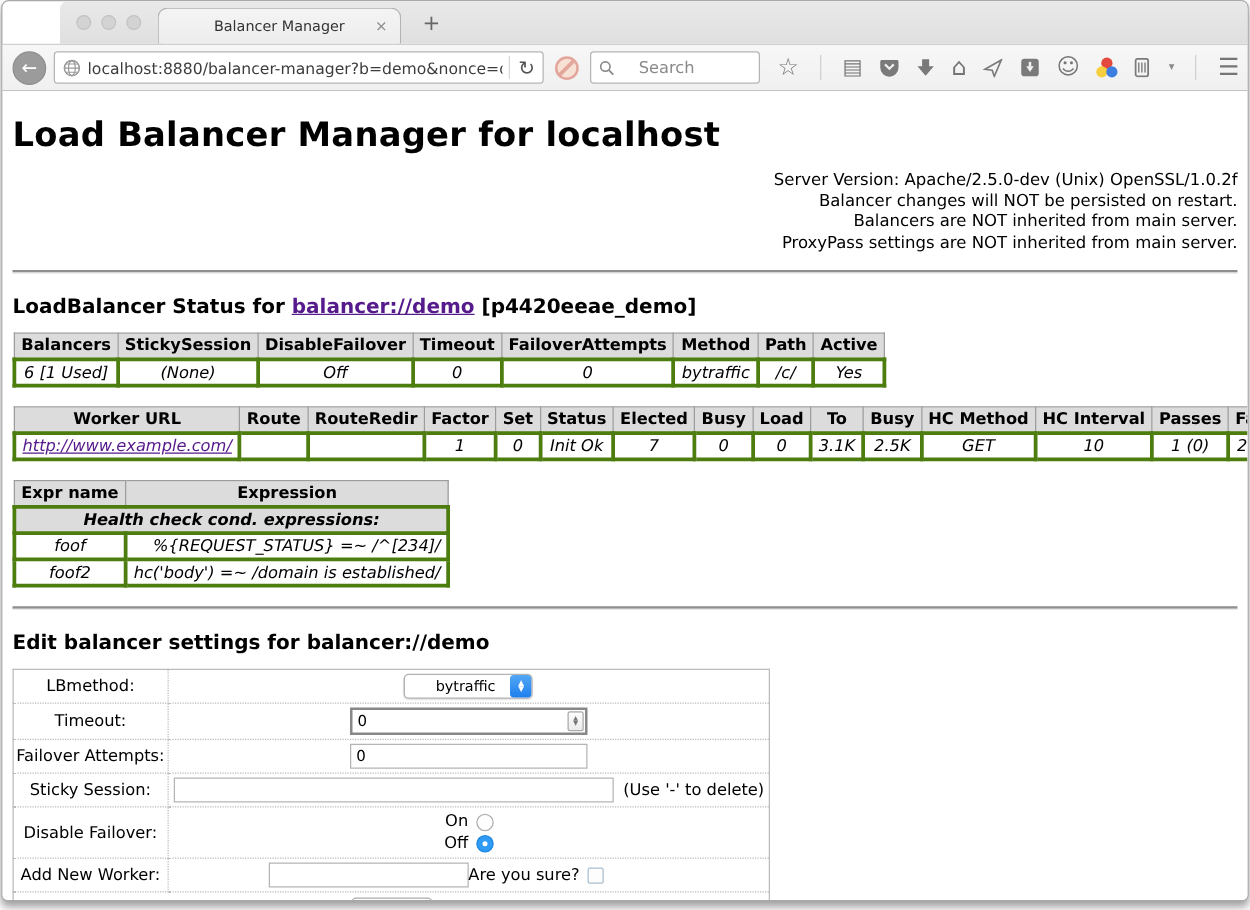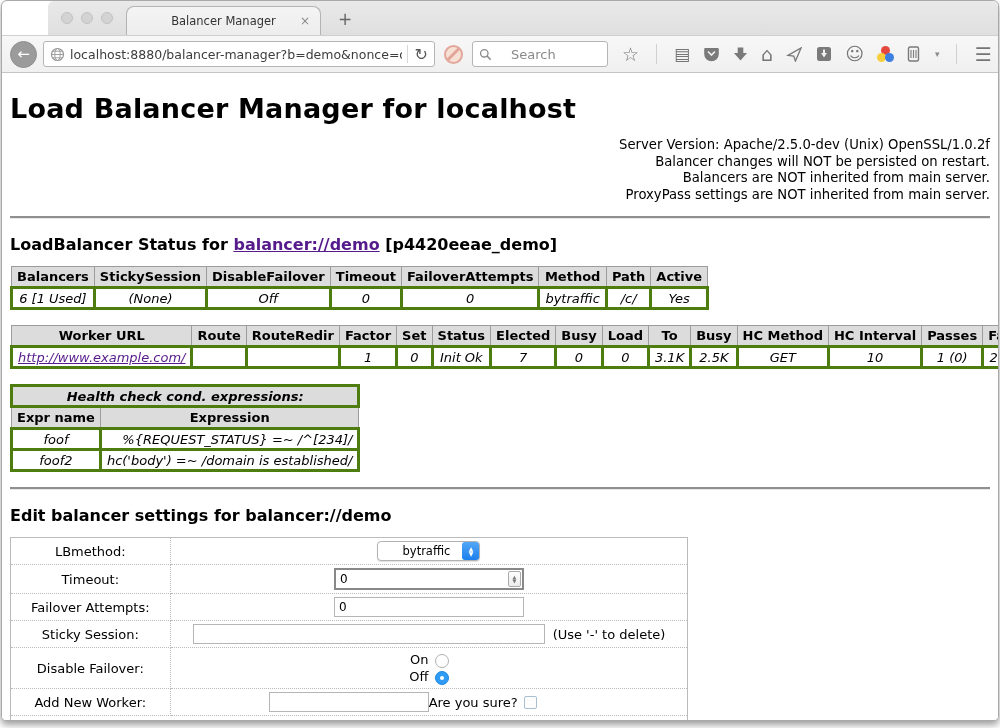--- a/index.html
+++ b/index.html
@@ -76,21 +76,21 @@
   a.cellink{ color:#551a8b; text-decoration:underline; }
 
   table.dt{ border-collapse:collapse; font-size:13px; margin-bottom:15px; }
   table.dt th{ background:#dcdcdc; border:1px solid #9c9c9c; padding:2px 5px; font-weight:bold; text-align:center; white-space:nowrap; }
   table.dt td{ background:#fff; border:3px solid #4d7c0f; padding:1.5px 5px; text-align:center; white-space:nowrap;font-style:italic; }
   table.dt td.l{ text-align:right; }
   table.dt .cap{ background:#dcdcdc; font-weight:bold; text-align:center; }
 
   
   table.ft{ border-collapse:collapse; width:595px; font-size:13px; margin-top:10px; border:1px solid #bbb; }
-  table.ft td{ border:1px dotted #bbb; padding:3px 20px; }
+  table.ft td{ border:1px dotted #bbb; padding:3px 2px; }
   table.ft td.lab{ width:116px; text-align:center; white-space:nowrap; }
   table.ft td.ctl{ text-align:center; }
   .selectbox{
     display:inline-flex; align-items:center; height:20px; background:#fff;
     border:1px solid #b2b2b2; border-radius:4px; box-shadow:0 1px 1px rgba(0,0,0,.12);
     padding-left:12px; vertical-align:middle;
   }
   .selectbox .sv{ font-size:11.5px; width:72px; text-align:center; }
   .stepper{
     width:17px; height:18px; margin:0; border-radius:3px;
@@ -295,25 +295,25 @@
         <td>1 (0)</td>
         <td>2 (0)</td>
 
       </tr>
     </tbody>
       </table>
 
     <table class="dt">
       <tbody>
           <tr>
-        <td class="cap" colspan="2">Health check cond. expressions:</td>
-      </tr>
-      <tr>
         <th style="width:82px">Expr name</th>
         <th style="width:228px">Expression</th>
+      </tr>
+      <tr>
+        <td class="cap" colspan="2">Health check cond. expressions:</td>
       </tr>
       <tr>
         <td>foof</td>
         <td class="l">%{REQUEST_STATUS} =~ /^[234]/</td>
       </tr>
       <tr>
         <td>foof2</td>
         <td class="l">hc('body') =~ /domain is established/</td>
       </tr>
     </tbody>

